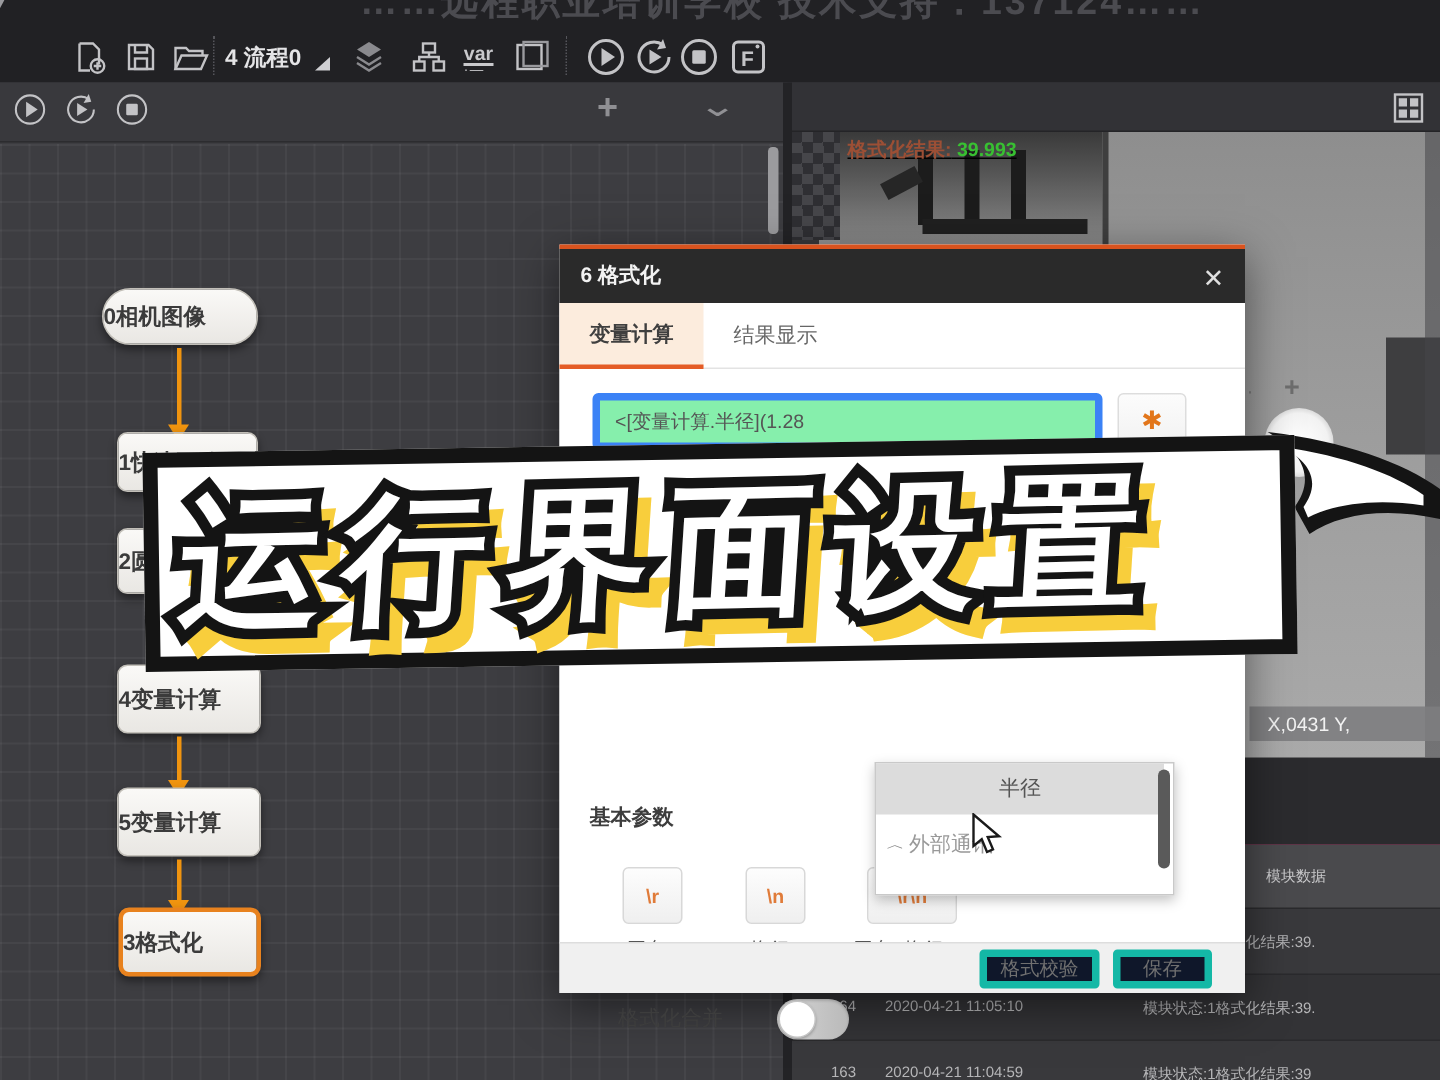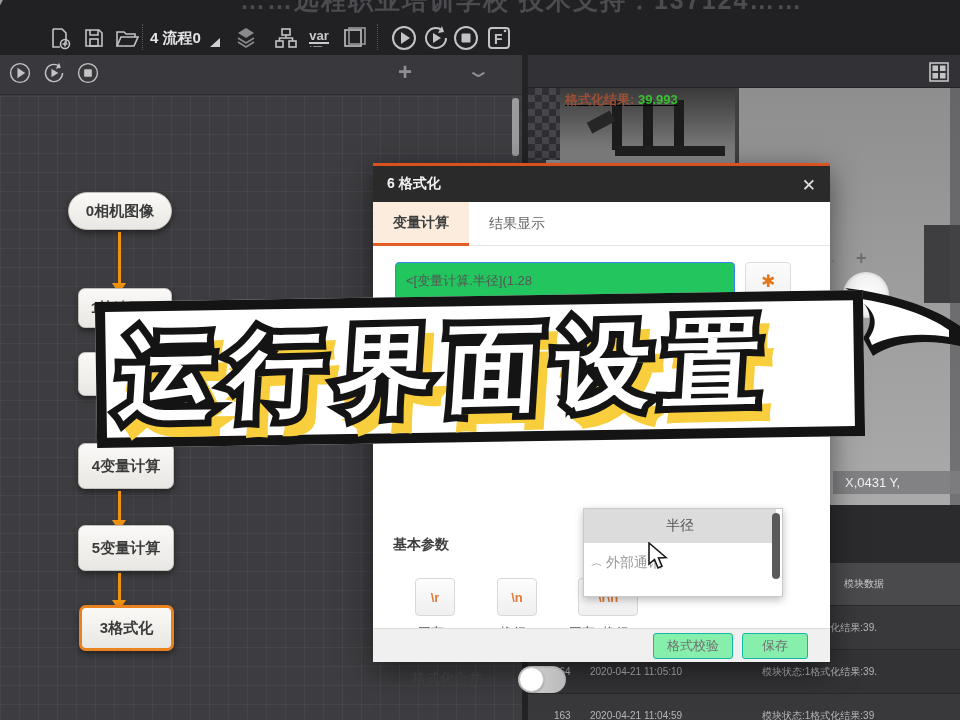--- a/index.html
+++ b/index.html
@@ -25,21 +25,21 @@
 
   
   .canvas{position:absolute;left:0;top:96px;width:522px;height:624px;
     background:#3d3d41;
     background-image:linear-gradient(rgba(255,255,255,0.045) 1px,transparent 1px),
                      linear-gradient(90deg,rgba(255,255,255,0.045) 1px,transparent 1px);
     background-size:19px 19px;}
   .canvas-scroll{position:absolute;left:512px;top:98px;width:7px;height:58px;background:#9b9b9e;border-radius:3px;}
   .splitter{position:absolute;left:522px;top:55px;width:6px;height:665px;background:#232326;}
 
-  .flow-node{position:absolute;display:flex;align-items:center;justify-content:center;
+  .flow-node{position:absolute;display:flex;align-items:center;justify-content:flex-start;
     background:linear-gradient(#fafa f8,#e9e7e3);background:linear-gradient(#faf9f7,#e9e7e3);
     border:1px solid #c2bfb8;border-radius:7px;color:#3b3b3b;font-size:15px;font-weight:bold;
     box-shadow:0 3px 6px rgba(0,0,0,0.45);white-space:nowrap;overflow:hidden;}
   .flow-node.pill{border-radius:20px;}
   .flow-node.selected{border:3px solid #e8821e;}
   .flow-arrow{position:absolute;width:3px;background:#f0940f;}
   .flow-arrow::after{content:"";position:absolute;left:-6px;bottom:-10px;width:0;height:0;
     border-left:7px solid transparent;border-right:7px solid transparent;border-top:11px solid #f0940f;}
 
   
@@ -81,37 +81,37 @@
   .dialog{position:absolute;left:373px;top:163px;width:457px;height:499px;z-index:40;
     box-shadow:0 8px 28px rgba(0,0,0,0.5);background:#fff;}
   .dlg-topline{position:absolute;left:0;top:0;width:457px;height:3px;background:#d9531e;}
   .dlg-titlebar{position:absolute;left:0;top:3px;width:457px;height:36px;background:#2a2a2a;color:#f2f2f2;
     font-size:14px;font-weight:bold;display:flex;align-items:center;padding-left:14px;}
   .dlg-close{position:absolute;right:14px;top:10px;color:#e0e0e0;font-size:17px;line-height:20px;cursor:default;}
   .dlg-tabs{position:absolute;left:0;top:39px;width:457px;height:44px;background:#fff;border-bottom:1px solid #e3e3e3;display:flex;}
   .dlg-tab{height:44px;padding:0 20px;display:flex;align-items:center;font-size:14px;color:#666;}
   .dlg-tab.active{background:#fcecdd;color:#3f3f3f;font-weight:bold;border-bottom:3px solid #e45c26;}
   .dlg-body{position:absolute;left:0;top:83px;width:457px;height:382px;background:#fff;}
-  .fmt-input{position:absolute;left:22px;top:16px;width:340px;height:38px;border:1px solid #3b82f6;border-radius:4px;
-    padding:0 10px;font-size:13px;color:#555;outline:none;background:#22c55e;}
+  .fmt-input{position:absolute;left:22px;top:16px;width:340px;height:38px;border:5px solid #3b82f6;border-radius:4px;
+    padding:0 10px;font-size:13px;color:#555;outline:none;background:#86efac;}
   .insert-btn{position:absolute;left:372px;top:16px;width:46px;height:38px;border:1px solid #ddd;border-radius:4px;
     background:linear-gradient(#fcfcfc,#f1f1f1);color:#e2761b;font-size:17px;display:flex;align-items:center;justify-content:center;}
   .end-label{position:absolute;left:20px;top:290px;font-size:14px;font-weight:bold;color:#3d3d3d;}
   .term-btn{position:absolute;top:332px;height:38px;border:1px solid #d8d8d8;border-radius:4px;
     background:linear-gradient(#fdfdfd,#efefef);color:#e07b39;font-size:13px;font-weight:bold;
     display:flex;align-items:center;justify-content:center;}
   .term-label{position:absolute;top:378px;font-size:13px;color:#555;white-space:nowrap;}
   .hr-line{position:absolute;left:20px;top:412px;width:417px;border-top:1px solid #ececec;}
   .merge-label{position:absolute;left:39px;top:424px;font-size:14px;color:#3d3d3d;}
   .toggle{position:absolute;left:145px;top:420px;width:48px;height:27px;border-radius:14px;
     background:linear-gradient(90deg,#d6d6d6,#b9b9b9);box-shadow:inset 0 1px 2px rgba(0,0,0,0.2);}
   .toggle-knob{position:absolute;left:1px;top:1px;width:25px;height:25px;border-radius:13px;background:#fff;
     border:1px solid #c4c4c4;box-shadow:0 1px 2px rgba(0,0,0,0.25);}
   .dlg-footer{position:absolute;left:0;top:465px;width:457px;height:34px;background:#f0f0f0;border-top:1px solid #ddd;}
-  .ftr-btn{position:absolute;top:4px;height:26px;border:1px solid #14b8a6;border-radius:3px;background:#86efac;
+  .ftr-btn{position:absolute;top:4px;height:26px;border:5px solid #14b8a6;border-radius:3px;background:#0f172a;
     color:#707070;font-size:13px;display:flex;align-items:center;justify-content:center;}
 
   
   .dropdown{position:absolute;left:210px;top:262px;width:200px;height:89px;background:#fff;border:1px solid #c9c9c9;
     box-shadow:0 3px 8px rgba(0,0,0,0.25);z-index:45;}
   .dd-item-sel{position:absolute;left:0;top:0;width:192px;height:34px;background:#dcdcdc;color:#555;font-size:14px;
     display:flex;align-items:center;justify-content:center;}
   .dd-group{position:absolute;left:0;top:40px;width:192px;height:28px;color:#999;font-size:14px;
     display:flex;align-items:center;padding-left:22px;}
   .dd-chevron{position:absolute;left:8px;top:0;height:28px;display:flex;align-items:center;color:#888;font-size:10px;transform:scale(1.2,0.9);}

